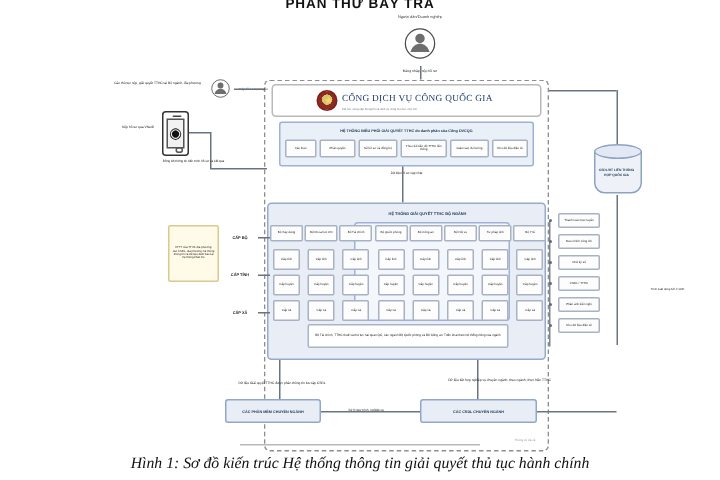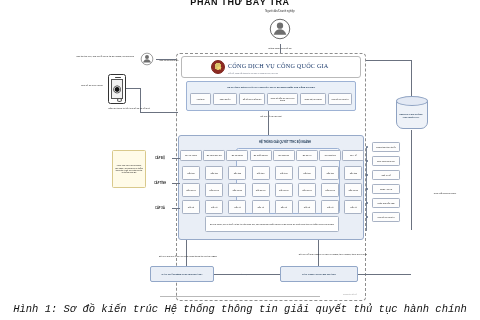--- a/index.html
+++ b/index.html
@@ -146,21 +146,21 @@
     background:#e9eef6;border:0.5px solid #92a7c8;border-radius:2px;
     font-size:2.5px;font-weight:bold;color:#17324f;}
   #csdl-box{top:266px;left:280px;width:78px;height:16px;
     background:#e9eef6;border:0.5px solid #92a7c8;border-radius:2px;
     font-size:2.5px;font-weight:bold;color:#17324f;}
   #mid-bottom-label{top:270px;left:220px;width:48px;height:9px;font-size:2.1px;line-height:1.2;}
 
   
   #caption{
     top:300px;left:0;width:480px;height:18px;
-    font-family:Liberation Mono, monospace;font-style:italic;
+    font-family:Liberation Serif, serif;font-style:italic;
     font-size:10.5px;color:#111;
   }
   #cap-rule{top:296px;left:160px;width:160px;height:0.6px;background:#b9b9b9;}
   #cap-micro{top:291px;left:320px;width:60px;height:5px;font-size:2px;color:#999;}
 </style>
 </head>
 <body>
 
 <div class="page">
 

